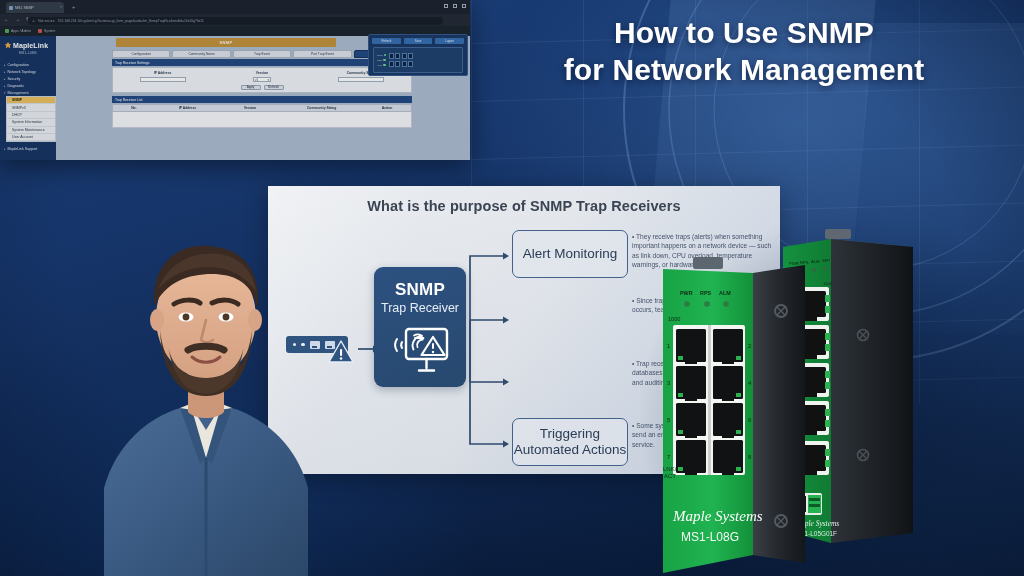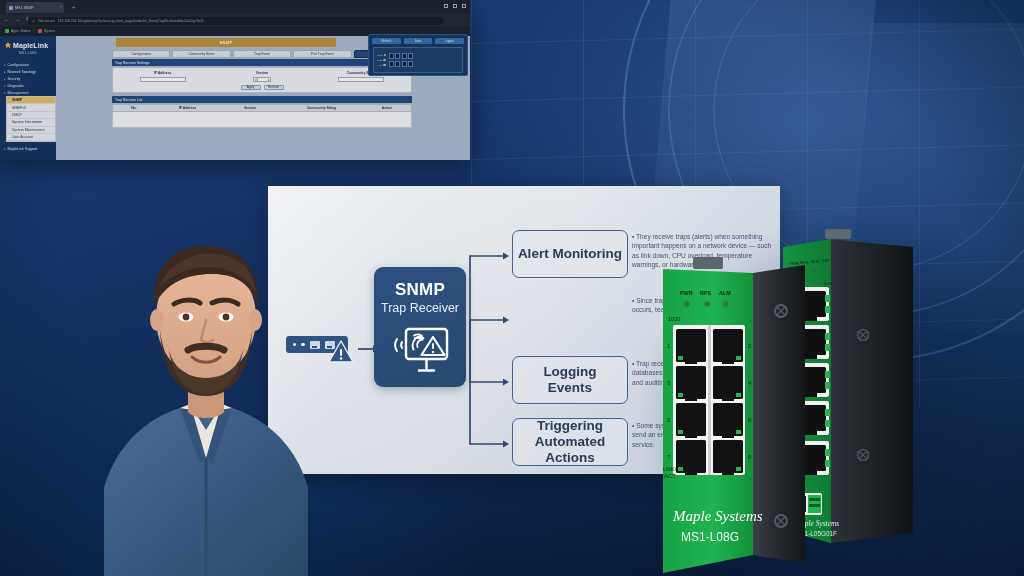--- a/index.html
+++ b/index.html
@@ -184,21 +184,21 @@
   .trapbox .t2{ text-align:center; color:#e6eef8; font-size:12.5px; margin-top:1px; }
   .monitor{ position:absolute; left:50%; transform:translateX(-50%); top:58px; width:62px; height:50px; }
 
   .fanout{ position:absolute; left:466px; top:230px; width:56px; height:230px; }
 
   .obox{
     position:absolute; left:512px; width:116px;
     background:rgba(225,230,237,.70);
     border:1.6px solid #44618d; border-radius:7px;
     display:flex; align-items:center; justify-content:center; text-align:center;
-    color:#2b3c55; font-weight:bold; line-height:1.18;
+    color:#2b3c55; font-weight:normal; line-height:1.18;
   }
   .obox1{ top:230px; height:48px; font-size:13.5px; }
   .obox2{ top:294px; height:48px; font-size:13.5px; }
   .obox3{ top:356px; height:48px; font-size:13.5px; }
   .obox4{ top:418px; height:48px; font-size:13.5px; }
 
   .bnote{ position:absolute; left:632px; width:142px; font-size:6.6px; color:#46536a; line-height:1.42; }
   .bnote1{ top:232px; }
   .bnote2{ top:296px; }
   .bnote3{ top:359px; }
@@ -233,20 +233,22 @@
       <path d="M118 100 C 150 100, 190 88, 232 70"></path>
       <path d="M100 128 C 130 130, 165 124, 200 110"></path>
       <path d="M75 160 C 105 162, 140 156, 175 142"></path>
       <path d="M120 95 C 118 60, 130 32, 150 6"></path>
     </g>
   </svg>
   <div class="bg-glow-bl"></div>
   <div class="bg-vig"></div>
 
   <div class="title">
+    <span class="ln ln1">How to Use SNMP</span>
+    <span class="ln ln2">for Network Management</span>
   </div>
 
   <div class="browser">
     <div class="br-titlebar"></div>
     <div class="br-tab">
       <span class="fav"></span>
       <span class="tlabel">MS1 SNMP</span>
     </div>
     <span class="br-tabx">×</span>
     <span class="br-newtab">+</span>
@@ -406,20 +408,21 @@
             <i class="ml-port"></i>
           </div>
         </div>
       </div>
     </div>
   </div>
 
   <div class="slide">
     <div class="slide-sheen"></div>
   </div>
+  <div class="slide-title" style="position:absolute;left:268px;top:198px;width:512px;text-align:center;font-size:14.5px;font-weight:bold;color:#3b4插;color:#3b4453;">What is the purpose of SNMP Trap Receivers</div>
 
 
   <div class="netdev">
     <span class="d"></span>
     <span class="d"></span>
     <span class="pt"></span>
     <span class="pt"></span>
   </div>
 
   <svg class="warn-tri" viewBox="0 0 26 24">
@@ -460,24 +463,20 @@
     <g fill="#2f4a6d">
       <path d="M37 22.6 L43 26 L37 29.4 Z"></path>
       <path d="M37 86.6 L43 90 L37 93.4 Z"></path>
       <path d="M37 148.6 L43 152 L37 155.4 Z"></path>
       <path d="M37 210.6 L43 214 L37 217.4 Z"></path>
     </g>
   </svg>
 
   <div class="obox obox1">
     <span>Alert Monitoring</span>
-  </div>
-  <div class="obox obox3">
-    <span style="white-space:pre-line">Logging
-Events</span>
   </div>
   <div class="obox obox4">
     <span style="white-space:pre-line">Triggering
 Automated Actions</span>
   </div>
 
   <div class="bnote bnote1">• They receive traps (alerts) when something important happens on a network device — such as link down, CPU overload, temperature warnings, or hardware faults.</div>
   <div class="bnote bnote2">• Since traps are sent the moment an event occurs, teams can detect and respond quickly.</div>
   <div class="bnote bnote3">• Trap receivers store events in logs or databases for troubleshooting, trend analysis, and auditing.</div>
   <div class="bnote bnote4">• Some systems act on traps — for example, send an email, open a ticket, or restart a service.</div>

